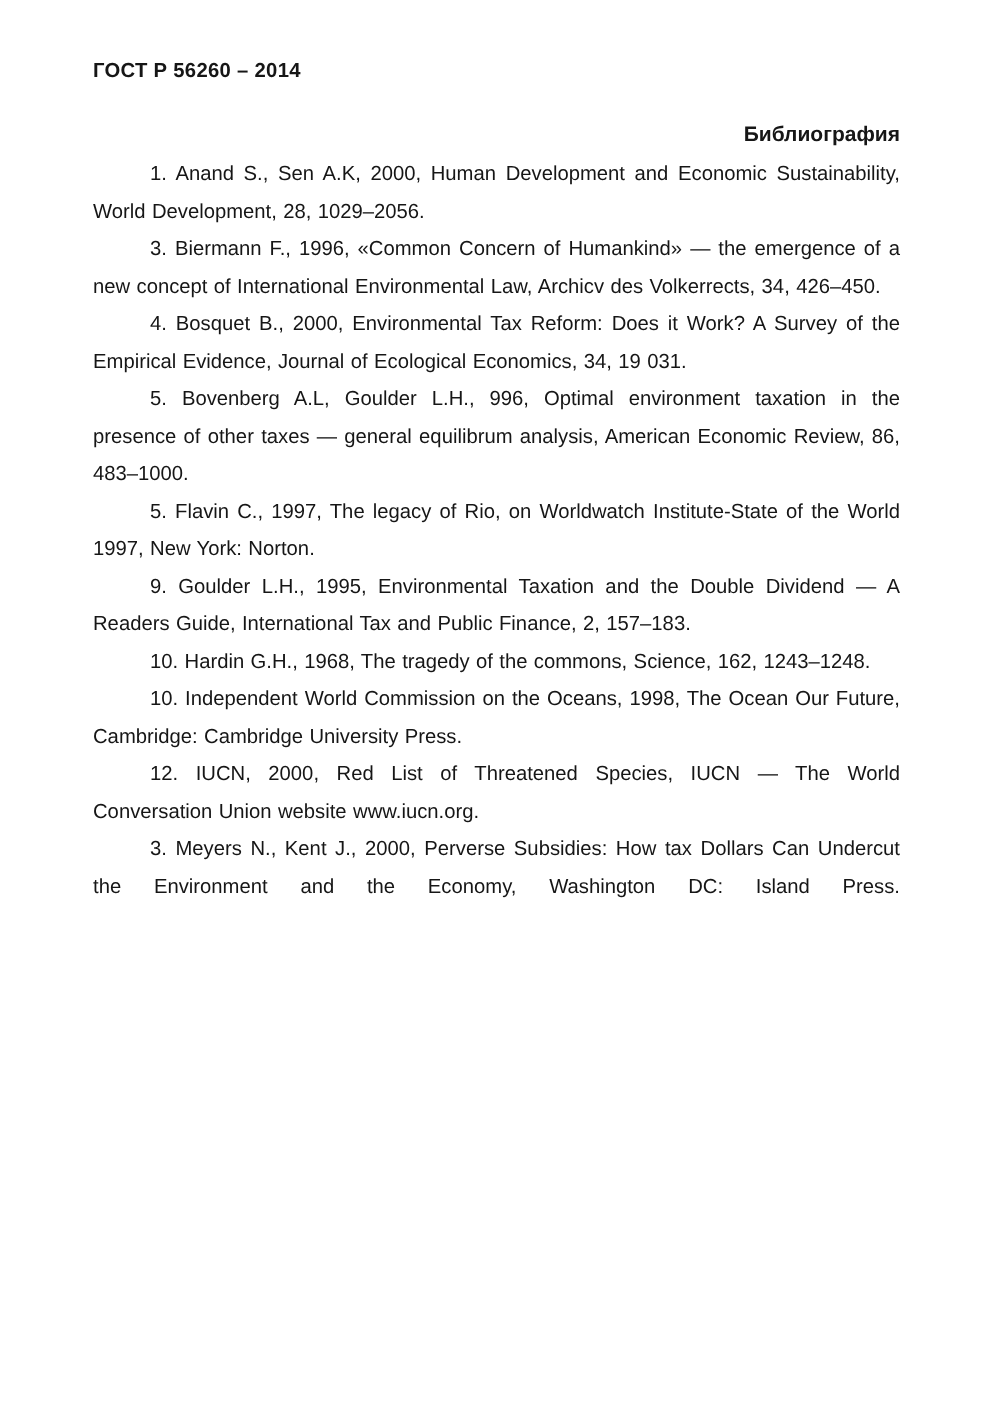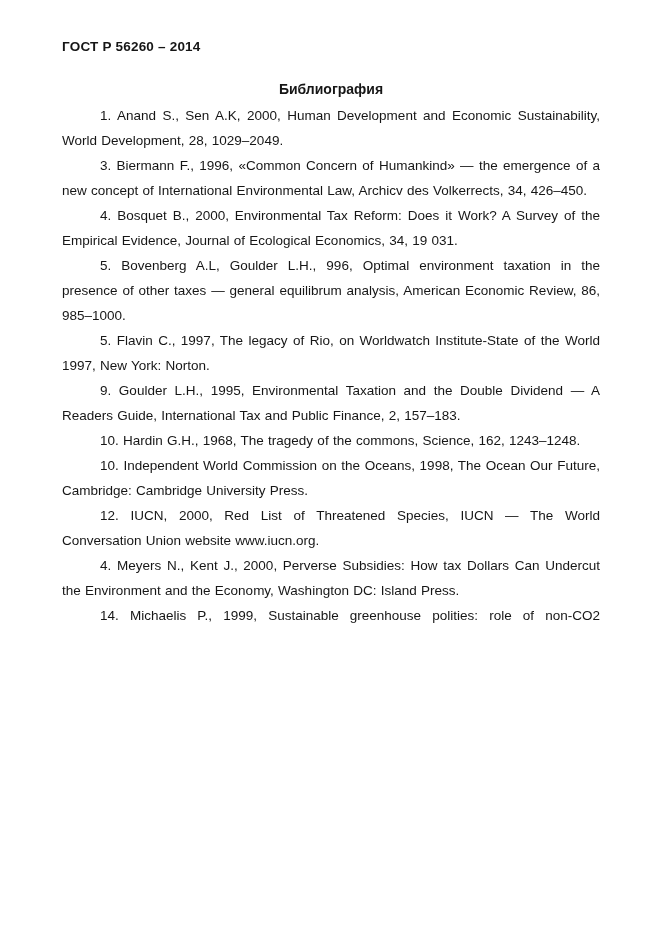--- a/index.html
+++ b/index.html
@@ -21,21 +21,21 @@
   }
   .doc-header {
     font-size: 13.5px;
     font-weight: 700;
     letter-spacing: 0.2px;
     line-height: 17px;
   }
   .doc-title {
     font-size: 14px;
     font-weight: 700;
-    text-align: center;
+    text-align: right;
     margin-top: 26px;
     line-height: 17px;
   }
   .refs { margin-top: 5px; }
   .ref {
     margin: 0;
     font-size: 13.5px;
     line-height: 25px;
     text-align: justify;
     text-indent: 38px;
@@ -53,27 +53,26 @@
   }
 </style>
 </head>
 <body>
 
 <div class="page">
   <div class="content">
     <div class="doc-header">ГОСТ Р 56260 – 2014</div>
     <div class="doc-title">Библиография</div>
     <div class="refs">
-        <p class="ref">1. Anand S., Sen A.K, 2000, Human Development and Economic Sustainability, World Development, 28, 1029–2049.</p>
+        <p class="ref">1. Anand S., Sen A.K, 2000, Human Development and Economic Sustainability, World Development, 28, 1029–2056.</p>
         <p class="ref">3. Biermann F., 1996, «Common Concern of Humankind» — the emergence of a new concept of International Environmental Law, Archicv des Volkerrects, 34, 426–450.</p>
         <p class="ref">4. Bosquet B., 2000, Environmental Tax Reform: Does it Work? A Survey of the Empirical Evidence, Journal of Ecological Economics, 34, 19 031.</p>
-        <p class="ref">5. Bovenberg A.L, Goulder L.H., 996, Optimal environment taxation in the presence of other taxes — general equilibrum analysis, American Economic Review, 86, 985–1000.</p>
+        <p class="ref">5. Bovenberg A.L, Goulder L.H., 996, Optimal environment taxation in the presence of other taxes — general equilibrum analysis, American Economic Review, 86, 483–1000.</p>
         <p class="ref">5. Flavin C., 1997, The legacy of Rio, on Worldwatch Institute-State of the World 1997, New York: Norton.</p>
         <p class="ref">9. Goulder L.H., 1995, Environmental Taxation and the Double Dividend — A Readers Guide, International Tax and Public Finance, 2, 157–183.</p>
         <p class="ref">10. Hardin G.H., 1968, The tragedy of the commons, Science, 162, 1243–1248.</p>
         <p class="ref">10. Independent World Commission on the Oceans, 1998, The Ocean Our Future, Cambridge: Cambridge University Press.</p>
         <p class="ref">12. IUCN, 2000, Red List of Threatened Species, IUCN — The World Conversation Union website www.iucn.org.</p>
-        <p class="ref">4. Meyers N., Kent J., 2000, Perverse Subsidies: How tax Dollars Can Undercut the Environment and the Economy, Washington DC: Island Press.</p>
-        <p class="ref">14. Michaelis P., 1999, Sustainable greenhouse polities: role of non-CO2</p>
+        <p class="ref">3. Meyers N., Kent J., 2000, Perverse Subsidies: How tax Dollars Can Undercut the Environment and the Economy, Washington DC: Island Press.</p>
       </div>
   </div>
   <div class="page-number">100</div>
 </div>
 
 </body></html>

